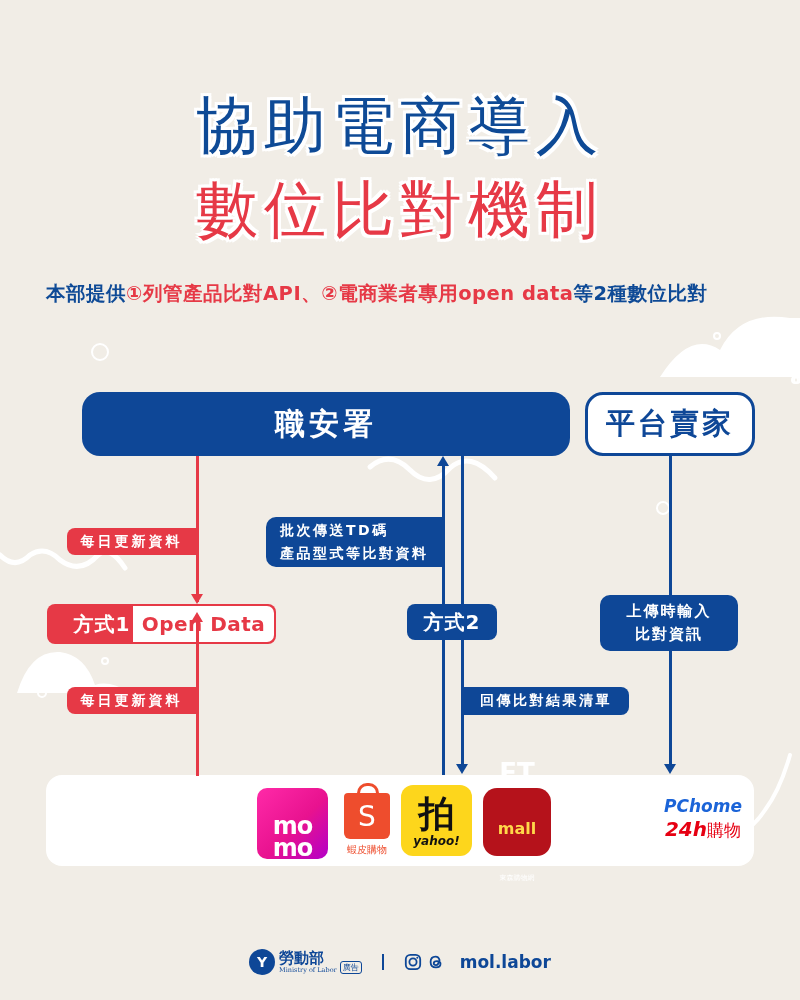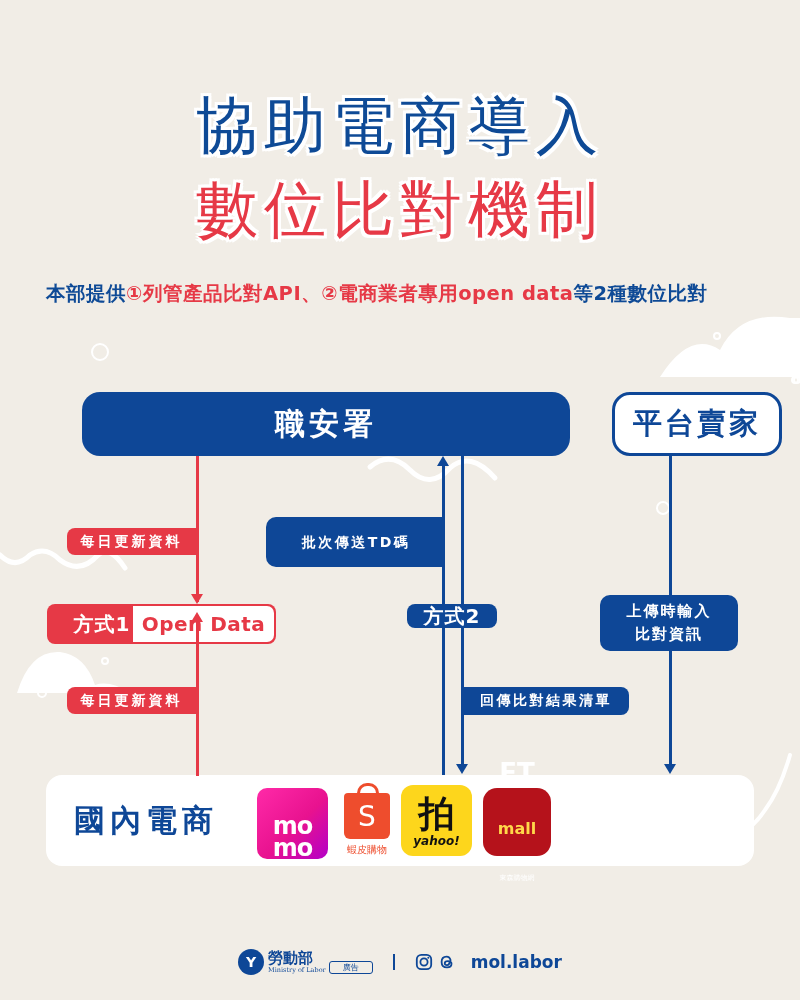--- a/index.html
+++ b/index.html
@@ -36,21 +36,21 @@
   .box-agency {
     position: absolute; left: 82px; top: 392px; width: 488px; height: 64px;
     background: #0e4797; border-radius: 18px; color: #fff;
     display: flex; align-items: center; justify-content: center;
     font-size: 30px; font-weight: bold; letter-spacing: 4px;
   }
   .box-seller {
     position: absolute; left: 585px; top: 392px; width: 170px; height: 64px;
     background: #fff; border: 3px solid #0e4797; border-radius: 18px; color: #0e4797;
     display: flex; align-items: center; justify-content: center;
-    font-size: 29px; font-weight: bold; letter-spacing: 3px; margin-left: 27px;
+    font-size: 29px; font-weight: bold; letter-spacing: 3px;
   }
 
   
   .vline { position: absolute; width: 2.5px; }
   .red { background: #e63946; }
   .blue { background: #0e4797; }
   .arrow-down, .arrow-up { position: absolute; width: 0; height: 0; }
   .arrow-down.r { border-left: 6px solid transparent; border-right: 6px solid transparent; border-top: 10px solid #e63946; }
   .arrow-up.r { border-left: 6px solid transparent; border-right: 6px solid transparent; border-bottom: 10px solid #e63946; }
   .arrow-down.b { border-left: 6px solid transparent; border-right: 6px solid transparent; border-top: 10px solid #0e4797; }
@@ -76,21 +76,21 @@
   .method1 .m-label {
     color: #fff; font-size: 20px; font-weight: bold; width: 86px; text-align: center; letter-spacing: 1px; padding-left: 24px;
   }
   .method1 .m-data {
     background: #fff; height: 36px; margin-right: 2px; flex: 1; border-radius: 0 7px 7px 0;
     color: #e63946; font-size: 20px; font-weight: bold; display: flex; align-items: center; justify-content: center;
     letter-spacing: 0.5px;
   }
 
   .method2 {
-    position: absolute; left: 407px; top: 604px; width: 90px; height: 24px;
+    position: absolute; left: 407px; top: 604px; width: 90px; height: 36px;
     background: #0e4797; border-radius: 8px; color: #fff;
     font-size: 20px; font-weight: bold; display: flex; align-items: center; justify-content: center; letter-spacing: 1px;
   }
   .upload-box {
     position: absolute; left: 600px; top: 595px; width: 138px; height: 56px;
     background: #0e4797; border-radius: 10px; color: #fff;
     font-size: 15px; font-weight: bold; letter-spacing: 2px; line-height: 23px;
     display: flex; flex-direction: column; align-items: center; justify-content: center;
   }
 
@@ -146,21 +146,21 @@
     display: flex; align-items: center; justify-content: center; color: #0e4797;
   }
   .ministry { display: flex; align-items: center; }
   .ministry .emblem {
     width: 26px; height: 26px; border-radius: 50%; background: #0e4797; color: #fff;
     display: flex; align-items: center; justify-content: center; font-size: 14px; font-weight: bold;
   }
   .ministry .mtext { margin-left: 4px; display: flex; flex-direction: column; }
   .ministry .mcn { font-size: 15px; font-weight: bold; line-height: 16px; font-family: "DejaVu Serif", serif; }
   .ministry .men { font-size: 6.5px; line-height: 8px; font-family: "DejaVu Serif", serif; }
-  .ministry .ad { font-size: 8px; border: 1px solid #0e4797; border-radius: 3px; padding: 0 13px; margin-left: 3px; margin-top: 10px; }
+  .ministry .ad { font-size: 8px; border: 1px solid #0e4797; border-radius: 3px; padding: 0 2px; margin-left: 3px; margin-top: 10px; }
   .divider-bar { width: 2px; height: 16px; background: #0e4797; margin: 0 20px; }
   .social { display: flex; align-items: center; }
   .social .ic { width: 18px; height: 18px; margin-right: 5px; }
   .social .handle { font-size: 17px; font-weight: bold; margin-left: 10px; }
 </style>
 </head>
 <body>
 
 <svg class="deco" width="800" height="1000" style="left:0;top:0;">
 
@@ -206,35 +206,35 @@
 <div class="method1">
   <span class="m-label">方式1</span>
   <span class="m-data">Open Data</span>
 </div>
 
 <div class="vline blue" style="left:442px;top:466px;height:310px;"></div>
 <div class="arrow-up b" style="left:437px;top:456px;"></div>
 <div class="vline blue" style="left:461px;top:456px;height:308px;"></div>
 <div class="arrow-down b" style="left:456px;top:764px;"></div>
 
-<div class="tag-blue" style="left:266px;top:517px;width:176px;height:50px;border-radius:10px 0 0 10px;padding-left:4px;line-height:23px;align-items:center;">
+<div class="tag-blue" style="left:266px;top:517px;width:176px;height:50px;border-radius:10px 0 0 10px;padding-left:14px;line-height:23px;">
   <span>批次傳送TD碼</span>
+  <span>產品型式等比對資料</span>
 </div>
 <div class="method2">方式2</div>
 <div class="tag-blue" style="left:463px;top:687px;width:166px;height:28px;border-radius:0 8px 8px 0;align-items:center;">回傳比對結果清單</div>
 
 <div class="vline blue" style="left:669px;top:456px;height:308px;"></div>
 <div class="arrow-down b" style="left:664px;top:764px;"></div>
 <div class="upload-box">
   <span>上傳時輸入</span>
   <span>比對資訊</span>
 </div>
 
 <div class="platforms">
-  <span class="p-label">國內電商</span>
 
   <div class="logo momo">
     <span>mo</span>
     <span>mo</span>
   </div>
 
   <div class="logo shopee">
     <div class="bag">
         <span>S</span>
       </div>
@@ -246,20 +246,24 @@
     <span class="yname">yahoo!</span>
   </div>
 
   <div class="logo etmall">
     <span class="et1">ET</span>
     <span class="et2">mall</span>
     <span class="et3">東森購物網</span>
   </div>
 
 
+  <div class="logo pchome">
+    <div class="pc1">PChome</div>
+    <div class="pc2"><b>24h</b><span>購物</span></div>
+  </div>
 </div>
 
 <div class="footer">
   <div class="ministry">
     <div class="emblem">Y</div>
     <div class="mtext">
       <span class="mcn">勞動部</span>
       <span class="men">Ministry of Labor</span>
     </div>
     <span class="ad">廣告</span>

